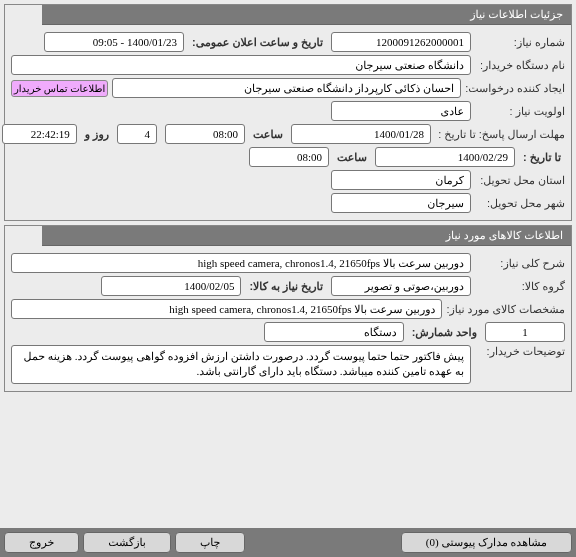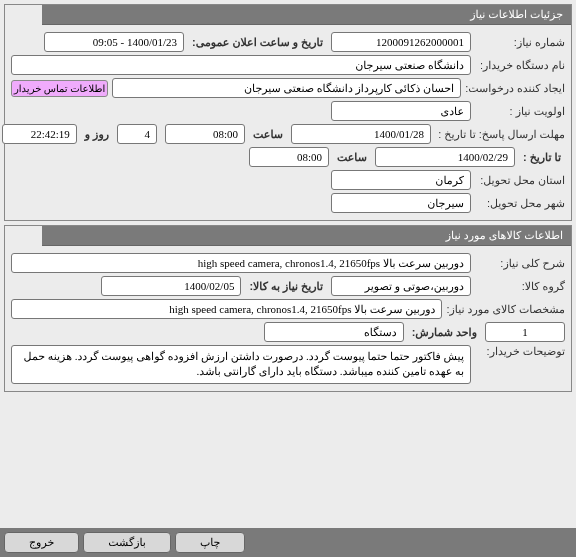--- a/index.html
+++ b/index.html
@@ -219,19 +219,20 @@
     <div class="row" style="align-items:flex-start">
       <span class="label">توضیحات خریدار:</span>
       <textarea class="field field-wide" rows="2" readonly="" style="">پیش فاکتور حتما حتما پیوست گردد. درصورت داشتن ارزش افزوده گواهی پیوست گردد. هزینه حمل به عهده تامین کننده میباشد. دستگاه باید دارای گارانتی باشد.</textarea>
     </div>
 
   </div>
 </div>
 
 <div class="footer">
   <div class="footer-right">
+    <button class="btn">مشاهده مدارک پیوستی (0)</button>
   </div>
   <div class="footer-left">
     <button class="btn">چاپ</button>
     <button class="btn">بازگشت</button>
     <button class="btn">خروج</button>
   </div>
 </div>
 
 </body></html>

